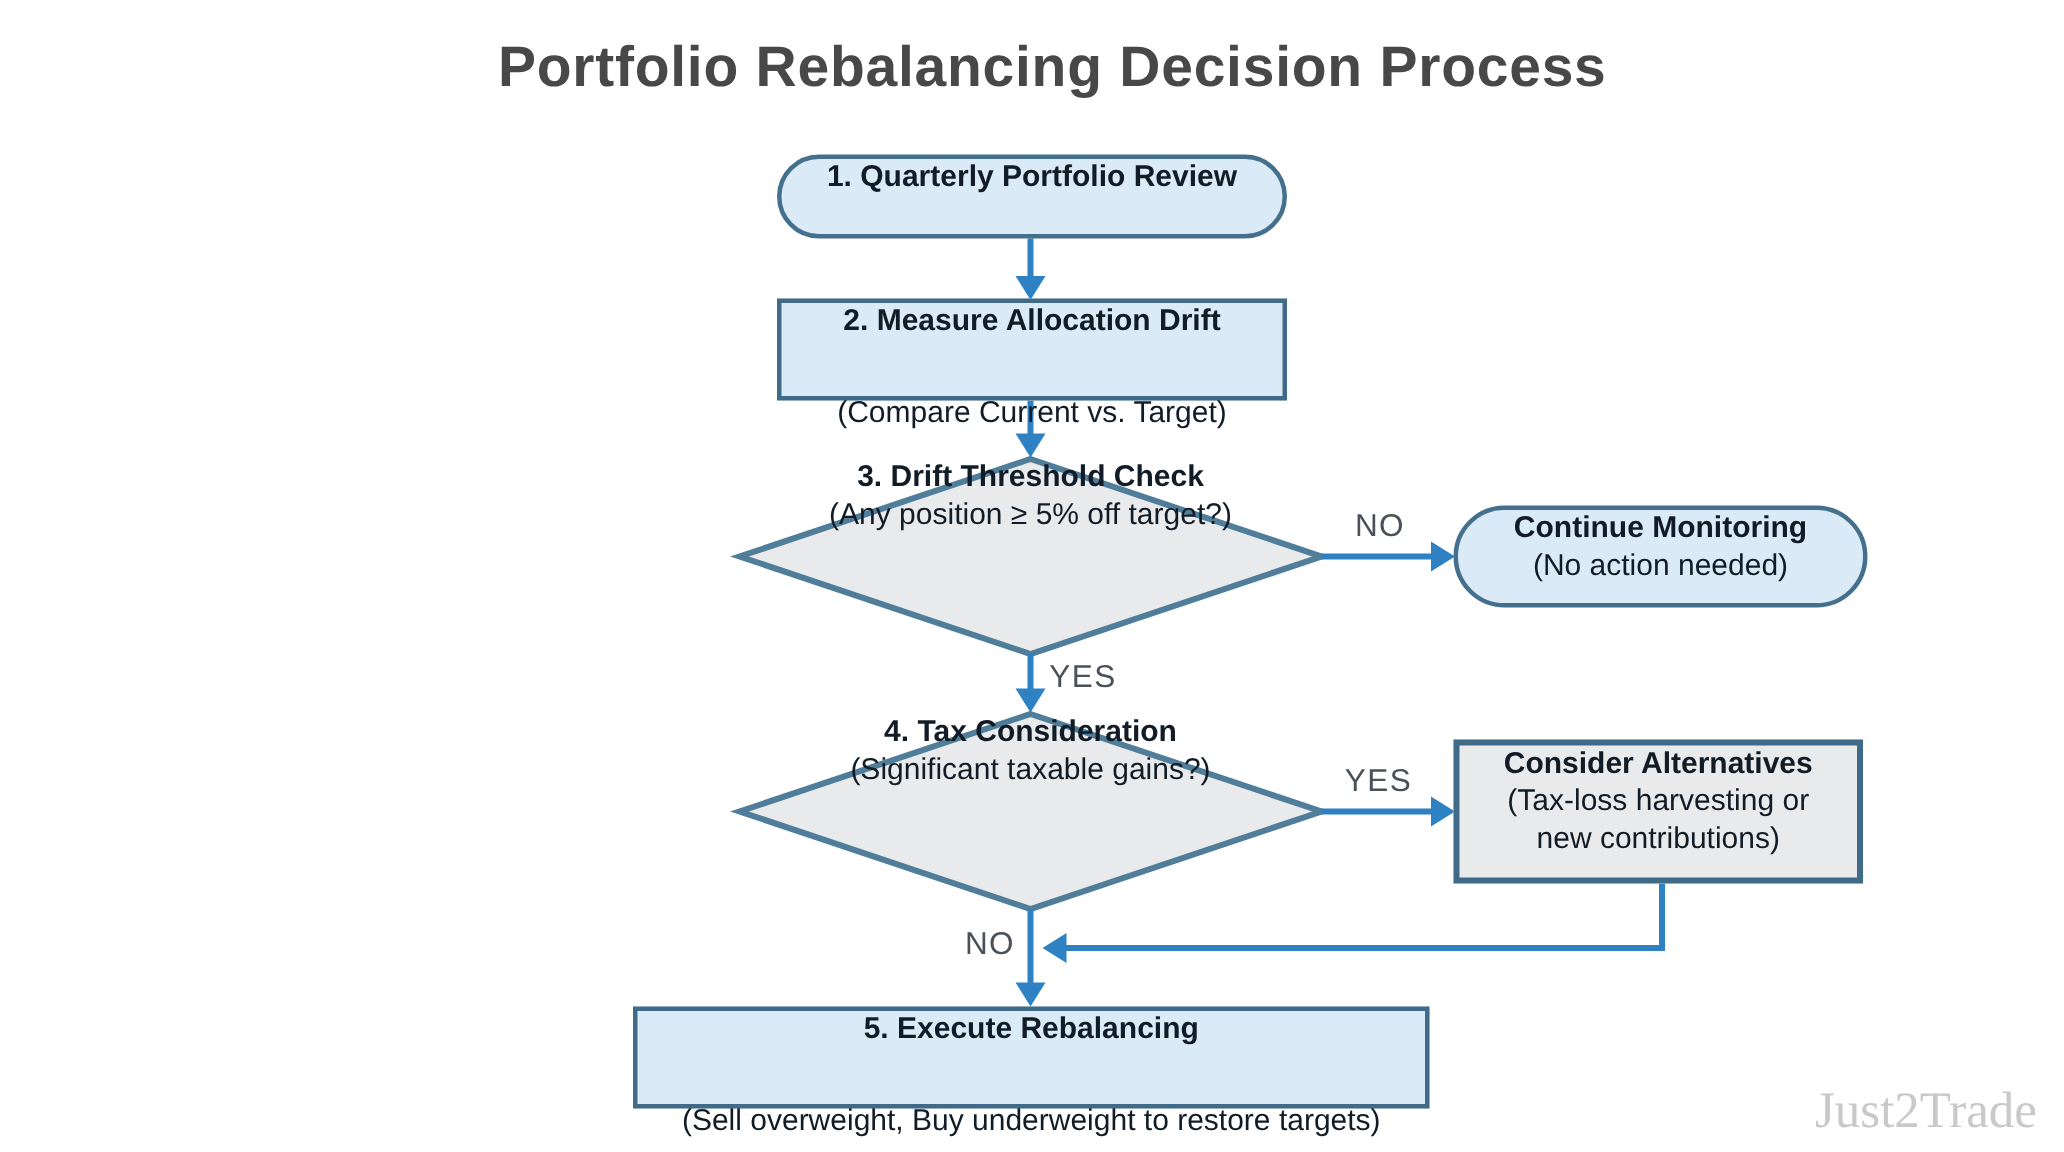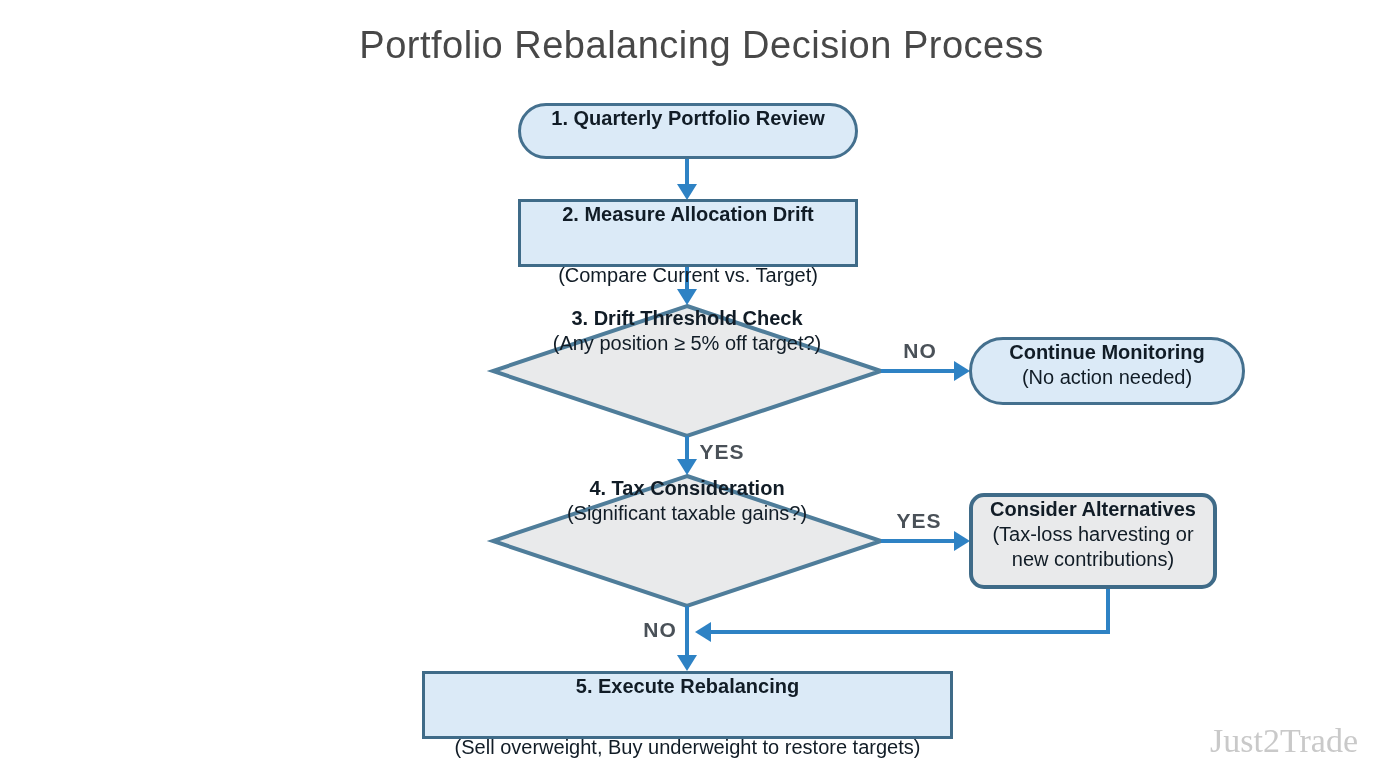--- a/index.html
+++ b/index.html
@@ -10,21 +10,21 @@
     height: 768px;
     background: #ffffff;
     overflow: hidden;
     font-family: "Liberation Sans", sans-serif;
   }
   .page-title {
     position: absolute;
     top: 24px; left: 0; right: 0;
     text-align: center;
     font-size: 38px;
-    font-weight: 400;
+    font-weight: 700;
     color: #484848;
     letter-spacing: 0.5px;
     padding-left: 27px;
   }
   svg.connectors {
     position: absolute;
     inset: 0;
     width: 1376px;
     height: 768px;
   }
@@ -44,27 +44,27 @@
   .pill   { background: #dbeaf7; border: 3px solid #44708e; }
   .rect   { background: #dbeaf7; border: 3px solid #3f6b88; gap: 36px; }
   .rect-gray { background: #e9eaeb; border: 4px solid #3f6b88; }
   .diamond-label { background: transparent; border: none; }
 
   .node-step1    { left: 518px; top: 103px; width: 340px; height: 56px; border-radius: 28px; }
   .node-step2    { left: 518px; top: 199px; width: 340px; height: 68px; }
   .node-step3    { left: 493px; top: 306px; width: 388px; height: 130px; }
   .node-continue { left: 969px; top: 337px; width: 276px; height: 68px; border-radius: 34px; }
   .node-step4    { left: 493px; top: 476px; width: 388px; height: 130px; }
-  .node-consider { left: 969px; top: 493px; width: 248px; height: 96px; border-radius: 15px; }
+  .node-consider { left: 969px; top: 493px; width: 273px; height: 96px; }
   .node-step5    { left: 422px; top: 671px; width: 531px; height: 68px; }
 
   .edge-label {
     position: absolute;
     font-size: 21px;
-    font-weight: 700;
+    font-weight: 400;
     color: #4a5158;
     letter-spacing: 1px;
     text-align: center;
     z-index: 2;
   }
   .label-threshold-no  { left: 896px; top: 339px; width: 48px; }
   .label-threshold-yes { left: 696px; top: 440px; width: 52px; }
   .label-tax-yes       { left: 893px; top: 509px; width: 52px; }
   .label-tax-no        { left: 636px; top: 618px; width: 48px; }
 

